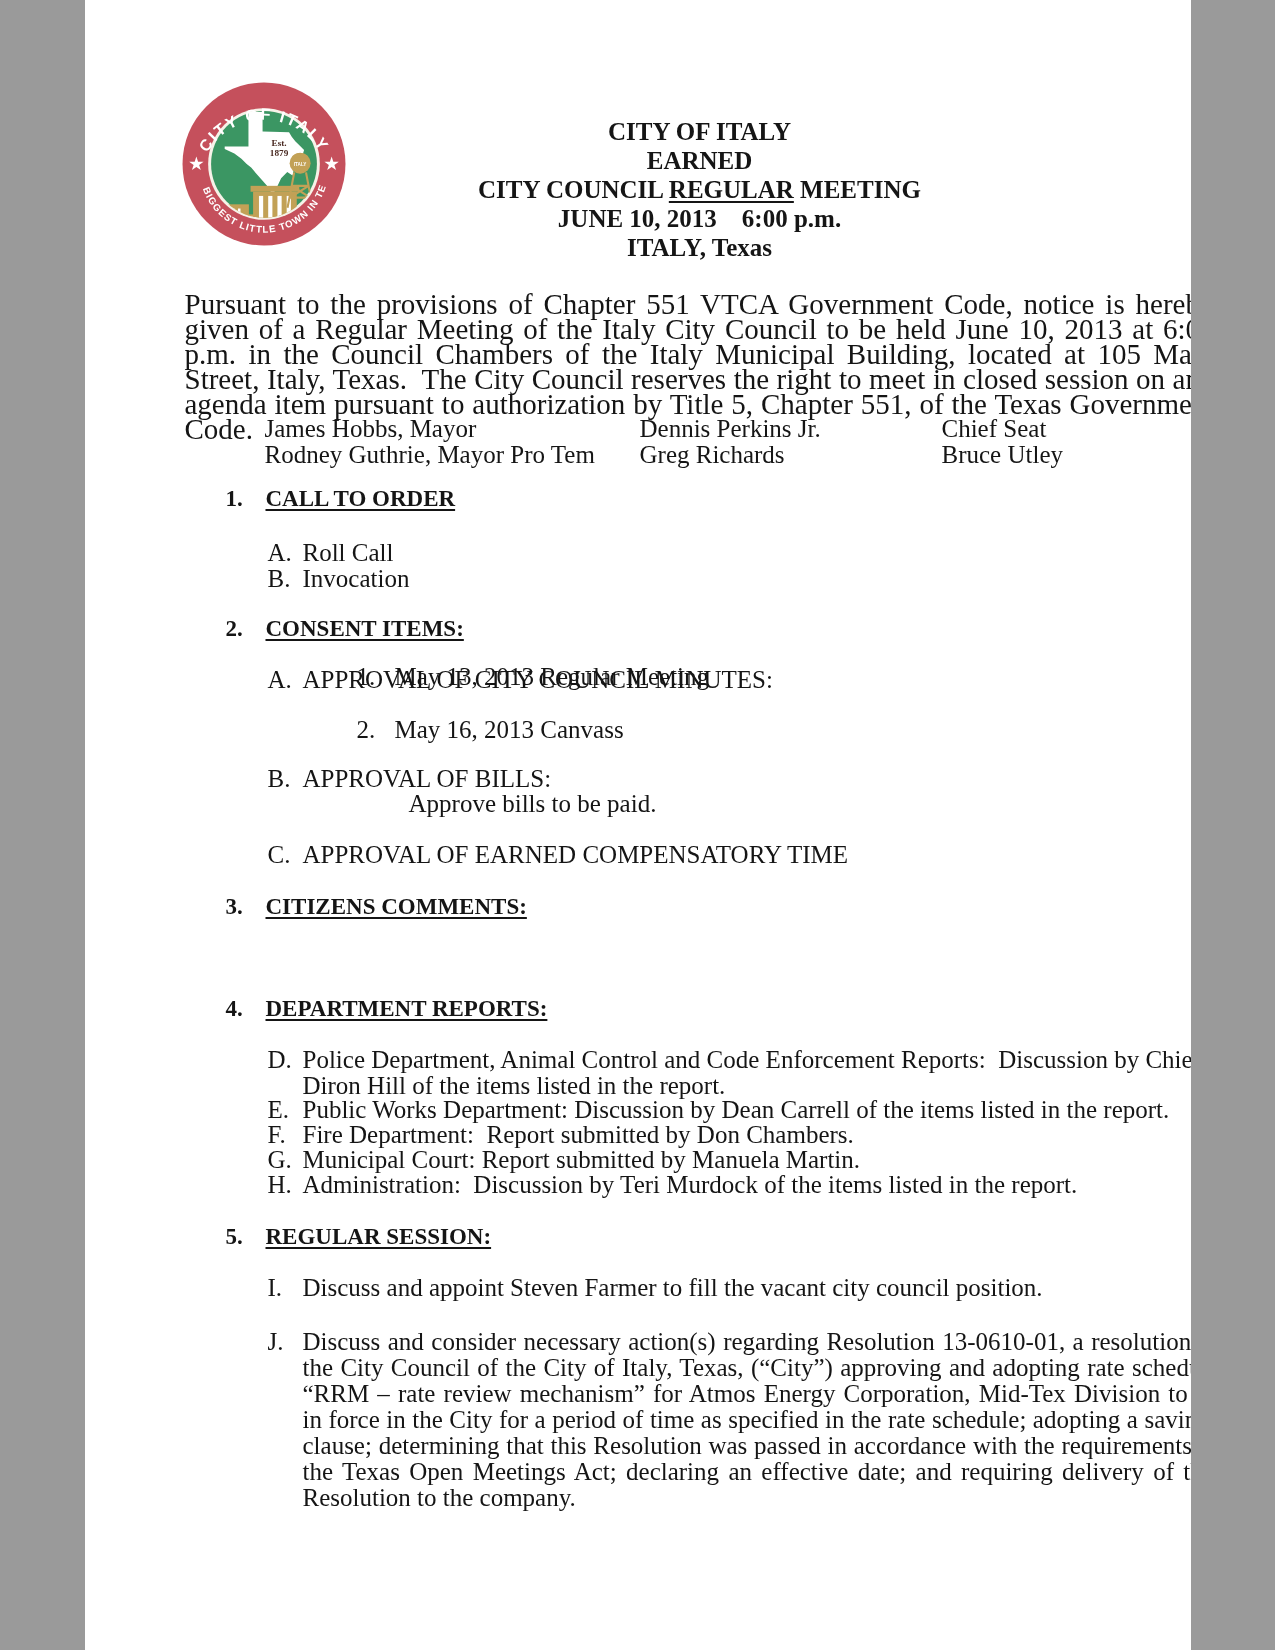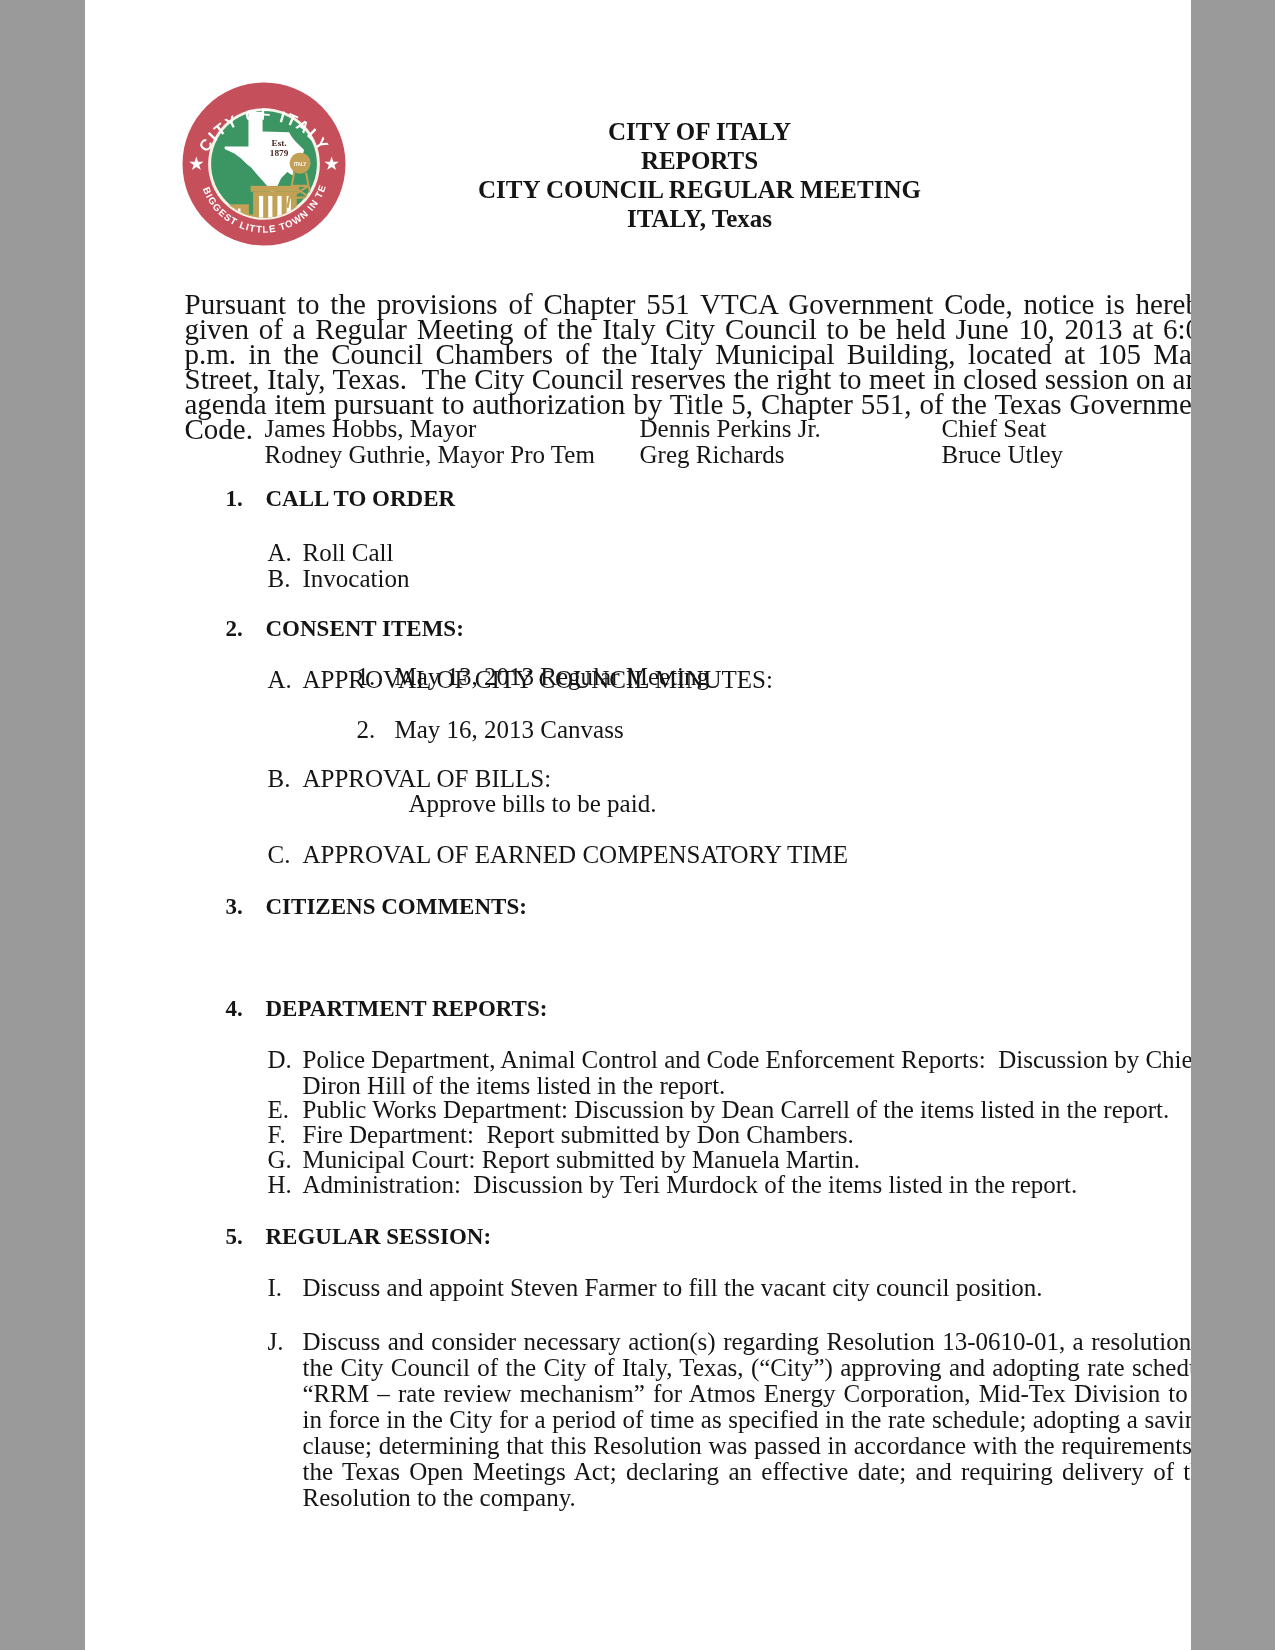--- a/index.html
+++ b/index.html
@@ -12,21 +12,21 @@
     overflow:hidden;
     margin:0 auto;
   }
   .abs{position:absolute;}
   
   #header-title{
     left:100px;top:117px;width:1030px;
     text-align:center;font-weight:bold;
     font-size:25px;line-height:29px;
   }
-  .u{text-decoration-thickness:2px;text-underline-offset:3px;}
+  .u{text-decoration:underline;text-decoration-thickness:2px;text-underline-offset:3px;}
   
   #intro{
     left:100px;top:292px;width:1030px;
     font-size:29px;line-height:25px;
     text-align:justify;
   }
   
   .roster-col{top:416px;font-size:25px;line-height:26px;}
   #roster-col-1{left:180px;}
   #roster-col-2{left:555px;}
@@ -104,22 +104,23 @@
     <text font-size="11.5" font-weight="bold" fill="#ffffff" letter-spacing="1.2" font-family="Liberation Sans, sans-serif">
       <textPath href="#arcBottom" startOffset="50%" text-anchor="middle">THE BIGGEST LITTLE TOWN IN TEXAS</textPath>
     </text>
 
     <path fill="#ffffff" transform="translate(19.5,100)" d="M0,-9 L2.02,-2.78 L8.56,-2.78 L3.27,1.06 L5.29,7.28 L0,3.44 L-5.29,7.28 L-3.27,1.06 L-8.56,-2.78 L-2.02,-2.78 Z"></path>
     <path fill="#ffffff" transform="translate(180.5,100)" d="M0,-9 L2.02,-2.78 L8.56,-2.78 L3.27,1.06 L5.29,7.28 L0,3.44 L-5.29,7.28 L-3.27,1.06 L-8.56,-2.78 L-2.02,-2.78 Z"></path>
   </svg>
 
   <div id="header-title" class="abs">
     <div>CITY OF ITALY</div>
-    <div>REPORTS</div>
+    <div>EARNED</div>
     <div><span>CITY COUNCIL </span><span class="u">REGULAR</span><span> MEETING</span></div>
+    <div>JUNE 10, 2013&nbsp;&nbsp;&nbsp; 6:00 p.m.</div>
     <div>ITALY, Texas</div>
   </div>
 
   <div id="intro" class="abs">Pursuant to the provisions of Chapter 551 VTCA Government Code, notice is hereby given of a Regular Meeting of the Italy City Council to be held June 10, 2013 at 6:00 p.m. in the Council Chambers of the Italy Municipal Building, located at 105 Main Street, Italy, Texas.&nbsp; The City Council reserves the right to meet in closed session on any agenda item pursuant to authorization by Title 5, Chapter 551, of the Texas Government Code.</div>
 
   <div id="roster-col-1" class="abs roster-col">
     <div>James Hobbs, Mayor</div>
     <div>Rodney Guthrie, Mayor Pro Tem</div>
   </div>
   <div id="roster-col-2" class="abs roster-col">

